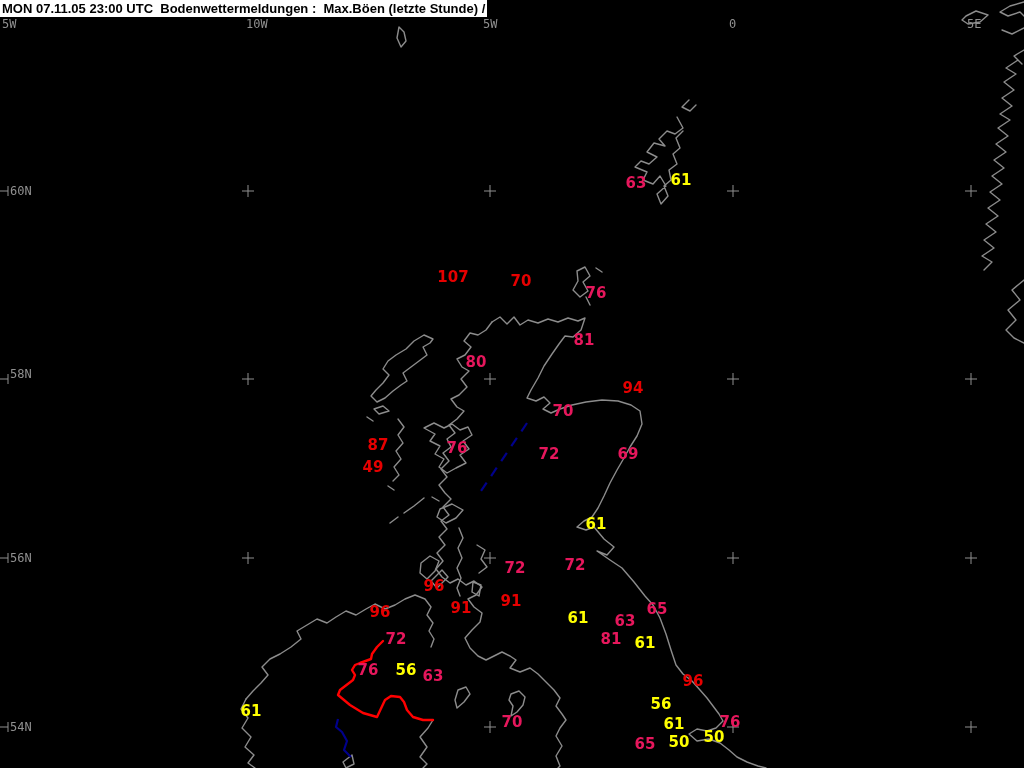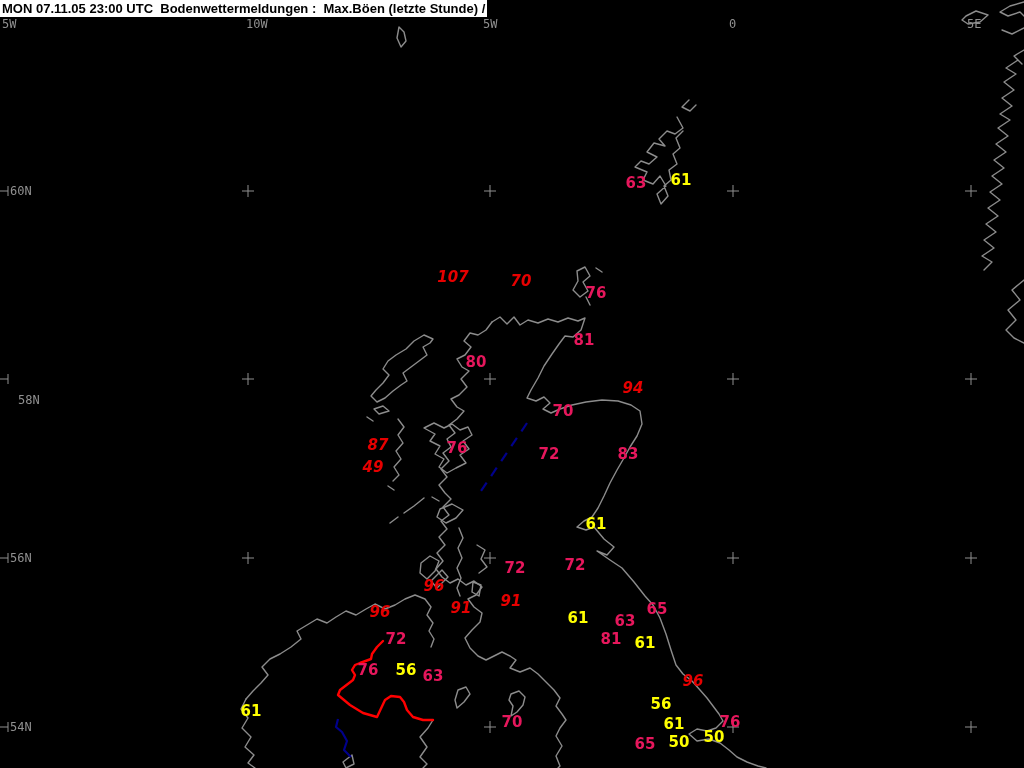--- a/index.html
+++ b/index.html
@@ -9,21 +9,21 @@
             color:var(--titlebar-fg,#000);font:bold 13px/17px "Liberation Sans",sans-serif;
             white-space:pre;padding-left:2px;box-sizing:border-box;overflow:hidden;}
   svg{position:absolute;left:0;top:0;}
   .coast{fill:none;stroke:var(--coast,#8c8c8c);stroke-width:1.4;stroke-linejoin:round;stroke-linecap:round;}
   .grid{stroke:var(--grid,#909090);stroke-width:1;}
   .front-red{fill:none;stroke:var(--front-red,#ff0000);stroke-width:2.4;stroke-linejoin:round;stroke-linecap:round;}
   .water-blue{fill:none;stroke:var(--water-blue,#00008b);stroke-width:2.2;stroke-linejoin:round;}
   .glen{stroke-dasharray:10 8;}
   .station{position:absolute;transform:translate(-50%,-50%);font:bold 15px/15px "DejaVu Sans",sans-serif;
            letter-spacing:0px;white-space:nowrap;}
-  .station.red{color:var(--red,#e60000);font-style:italic;}
+  .station.red{color:var(--red,#e60000);}
   .station.crimson{color:var(--crimson,#e6175c);}
   .station.yellow{color:var(--yellow,#ffff00);}
   .lonlabel{position:absolute;top:17px;color:var(--grid,#909090);
             font:12px "DejaVu Sans Mono",monospace;white-space:nowrap;text-align:center;}
   .latlabel{position:absolute;left:10px;transform:translateY(-50%);color:var(--grid,#909090);
             font:12px "DejaVu Sans Mono",monospace;white-space:nowrap;}
 </style>
 </head>
 <body>
 
@@ -120,21 +120,21 @@
       <div class="station red" style="left: 521px; top: 281px;">70</div>
       <div class="station crimson" style="left: 596px; top: 293px;">76</div>
       <div class="station crimson" style="left: 584px; top: 340px;">81</div>
       <div class="station crimson" style="left: 428px; top: 362px; margin-left: 48px;">80</div>
       <div class="station crimson" style="left: 563px; top: 411px;">70</div>
       <div class="station red" style="left: 633px; top: 388px;">94</div>
       <div class="station red" style="left: 378px; top: 445px;">87</div>
       <div class="station red" style="left: 373px; top: 467px;">49</div>
       <div class="station crimson" style="left: 457px; top: 448px;">76</div>
       <div class="station crimson" style="left: 549px; top: 454px;">72</div>
-      <div class="station crimson" style="left: 628px; top: 454px;">83</div>
+      <div class="station crimson" style="left: 628px; top: 454px;">69</div>
       <div class="station yellow" style="left: 596px; top: 524px;">61</div>
       <div class="station crimson" style="left: 515px; top: 568px;">72</div>
       <div class="station crimson" style="left: 575px; top: 565px;">72</div>
       <div class="station red" style="left: 434px; top: 586px;">96</div>
       <div class="station red" style="left: 461px; top: 608px;">91</div>
       <div class="station red" style="left: 511px; top: 601px;">91</div>
       <div class="station crimson" style="left: 657px; top: 609px;">65</div>
       <div class="station yellow" style="left: 578px; top: 618px;">61</div>
       <div class="station crimson" style="left: 625px; top: 621px;">63</div>
       <div class="station crimson" style="left: 611px; top: 639px;">81</div>
@@ -157,19 +157,19 @@
 
   <div id="lonlabels">
       <div class="lonlabel" style="left: 2px;">5W</div>
       <div class="lonlabel" style="left: 246px;">10W</div>
       <div class="lonlabel" style="left: 483px;">5W</div>
       <div class="lonlabel" style="left: 729px;">0</div>
       <div class="lonlabel" style="left: 967px;">5E</div>
     </div>
   <div id="latlabels">
       <div class="latlabel" style="top: 191px;">60N</div>
-      <div class="latlabel" style="top: 400px; margin-left: 8px;">58N</div>
+      <div class="latlabel" style="top: 374px;">58N</div>
       <div class="latlabel" style="top: 558px;">56N</div>
       <div class="latlabel" style="top: 727px;">54N</div>
     </div>
 
   <div id="titlebar">MON 07.11.05 23:00 UTC  Bodenwettermeldungen :  Max.Böen (letzte Stunde) / kmh</div>
 </div>
 
 </body></html>

